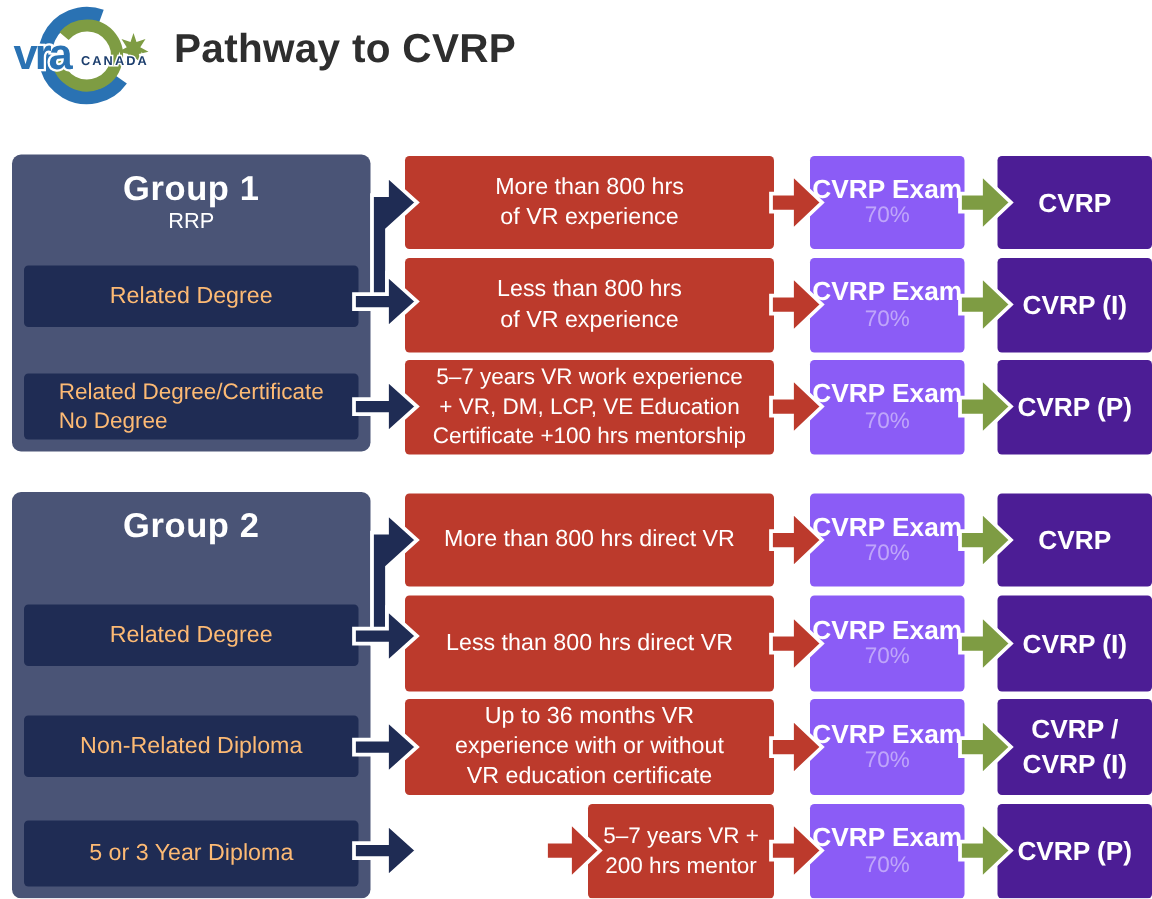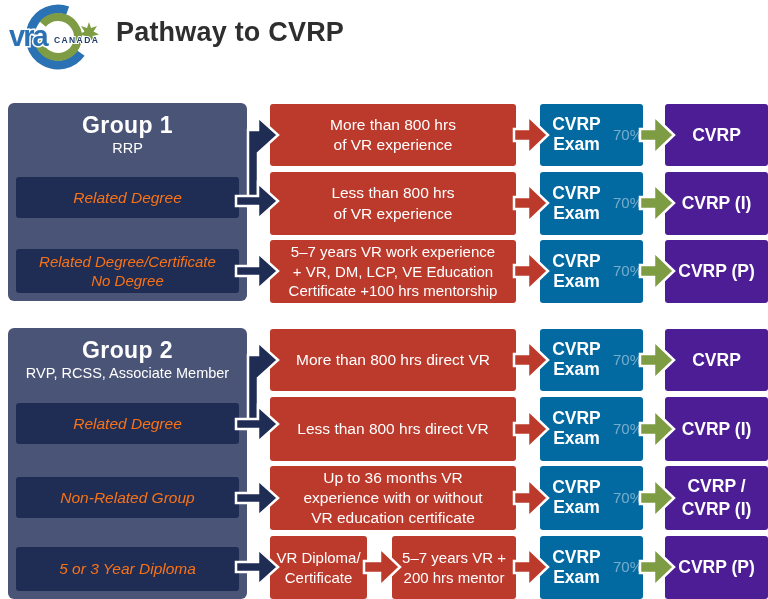--- a/index.html
+++ b/index.html
@@ -13,29 +13,29 @@
   }
   .logo{position:absolute;left:8px;top:0px;}
   .panel{
     position:absolute;left:8px;width:239px;background:#4a5476;border-radius:6px;
   }
   .group-head{padding-top:9px;text-align:center;color:#ffffff;}
   .group-title{font-size:23px;font-weight:bold;letter-spacing:.4px;}
   .group-sub{font-size:14.5px;margin-top:1px;}
   .cred{
     position:absolute;left:8px;width:223px;background:#1f2c54;border-radius:3px;
-    color:#f97316;font-size:15.5px;line-height:1.28;
-    display:flex;align-items:center;justify-content:center;text-align:center;font-style:italic;
+    color:#fdba74;font-size:15.5px;line-height:1.28;
+    display:flex;align-items:center;justify-content:center;text-align:left;
   }
   .box{
     position:absolute;border-radius:3px;color:#fff;
     display:flex;align-items:center;justify-content:center;text-align:center;
   }
   .red{background:#bc3a2c;left:270px;width:246px;font-size:15.5px;line-height:1.3;}
-  .green{background:#0369a1;left:540px;width:103px;flex-direction:row;line-height:1.12;}
+  .green{background:#8b5cf6;left:540px;width:103px;flex-direction:column;line-height:1.12;}
   .blue{background:#4c1d95;left:665px;width:103px;font-size:17.5px;font-weight:bold;line-height:1.3;}
   .exam-title{font-size:17.5px;font-weight:bold;}
   .exam-score{font-size:15px;color:rgba(255,255,255,.45);}
   .preline{white-space:pre-line;}
   .arrows{position:absolute;left:0;top:0;pointer-events:none;z-index:5;}
   .arrows polygon{stroke:#ffffff;stroke-width:2.5;}
   .navy{fill:#1f2c54;}
   .redfill{fill:#bc3a2c;}
   .greenfill{fill:#7e9c43;}
 </style>
@@ -60,24 +60,23 @@
       <div class="group-sub">RRP</div>
     </div>
     <div class="cred preline" style="top:74px;height:41px;">Related Degree</div>
     <div class="cred preline" style="top:146px;height:44px;font-size:15px;">Related Degree/Certificate
 No Degree</div>
   </div>
 
   <div class="panel" style="top:328px;height:271px;">
     <div class="group-head">
       <div class="group-title">Group 2</div>
-      <div class="group-sub">RVP, RCSS, Associate Member</div>
     </div>
     <div class="cred preline" style="top:75px;height:41px;">Related Degree</div>
-    <div class="cred preline" style="top:149px;height:41px;">Non-Related Group</div>
+    <div class="cred preline" style="top:149px;height:41px;">Non-Related Diploma</div>
     <div class="cred preline" style="top:219px;height:44px;">5 or 3 Year Diploma</div>
   </div>
 
   <div class="box red preline" style="top:104px;height:62px;">More than 800 hrs
 of VR experience</div>
   <div class="box green" style="top:104px;height:62px;">
     <div class="exam-title">CVRP Exam</div>
     <div class="exam-score">70%</div>
   </div>
   <div class="box blue preline" style="top:104px;height:62px;">CVRP</div>
@@ -116,22 +115,20 @@
   <div class="box red preline" style="top:466px;height:64px;">Up to 36 months VR
 experience with or without
 VR education certificate</div>
   <div class="box green" style="top:466px;height:64px;">
     <div class="exam-title">CVRP Exam</div>
     <div class="exam-score">70%</div>
   </div>
   <div class="box blue preline" style="top:466px;height:64px;">CVRP /
 CVRP (I)</div>
 
-  <div class="box red preline" style="top:536px;height:63px;left:270px;width:97px;font-size:15px;">VR Diploma/
-Certificate</div>
   <div class="box red preline" style="top:536px;height:63px;left:392px;width:124px;font-size:15px;">5–7 years VR +
 200 hrs mentor</div>
   <div class="box green" style="top:536px;height:63px;">
     <div class="exam-title">CVRP Exam</div>
     <div class="exam-score">70%</div>
   </div>
   <div class="box blue preline" style="top:536px;height:63px;">CVRP (P)</div>
 
   <svg class="arrows" width="768" height="599" viewBox="0 0 768 599">
 

